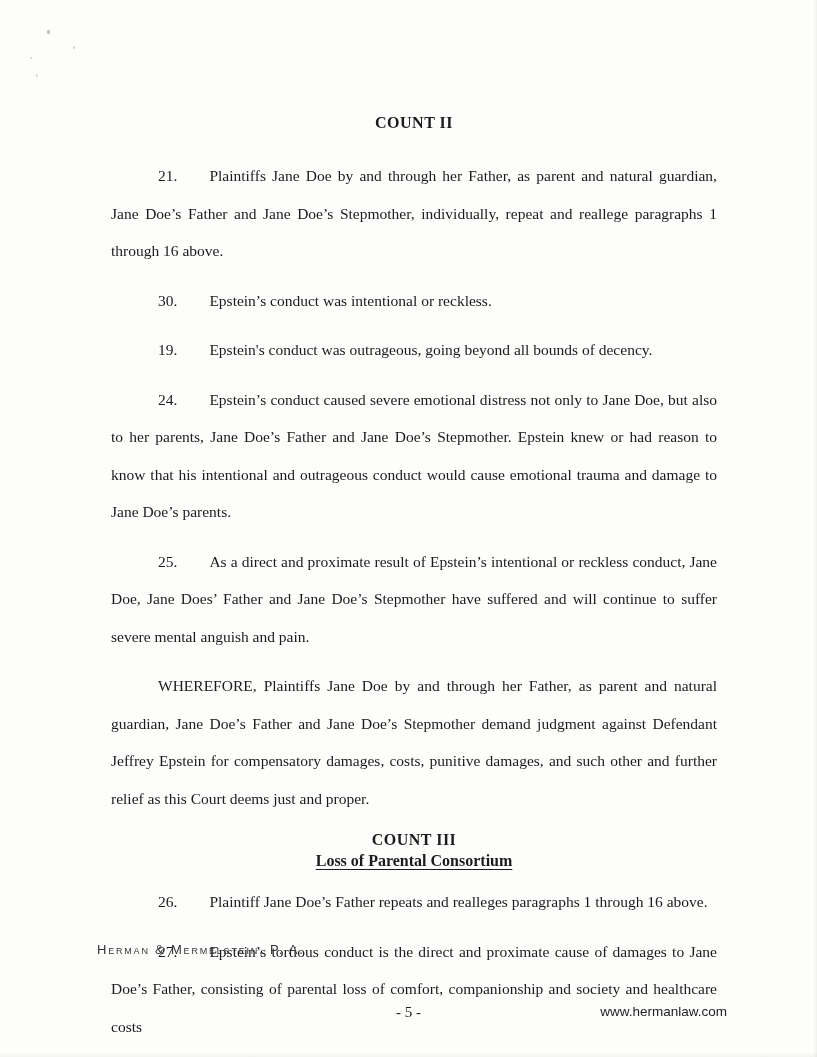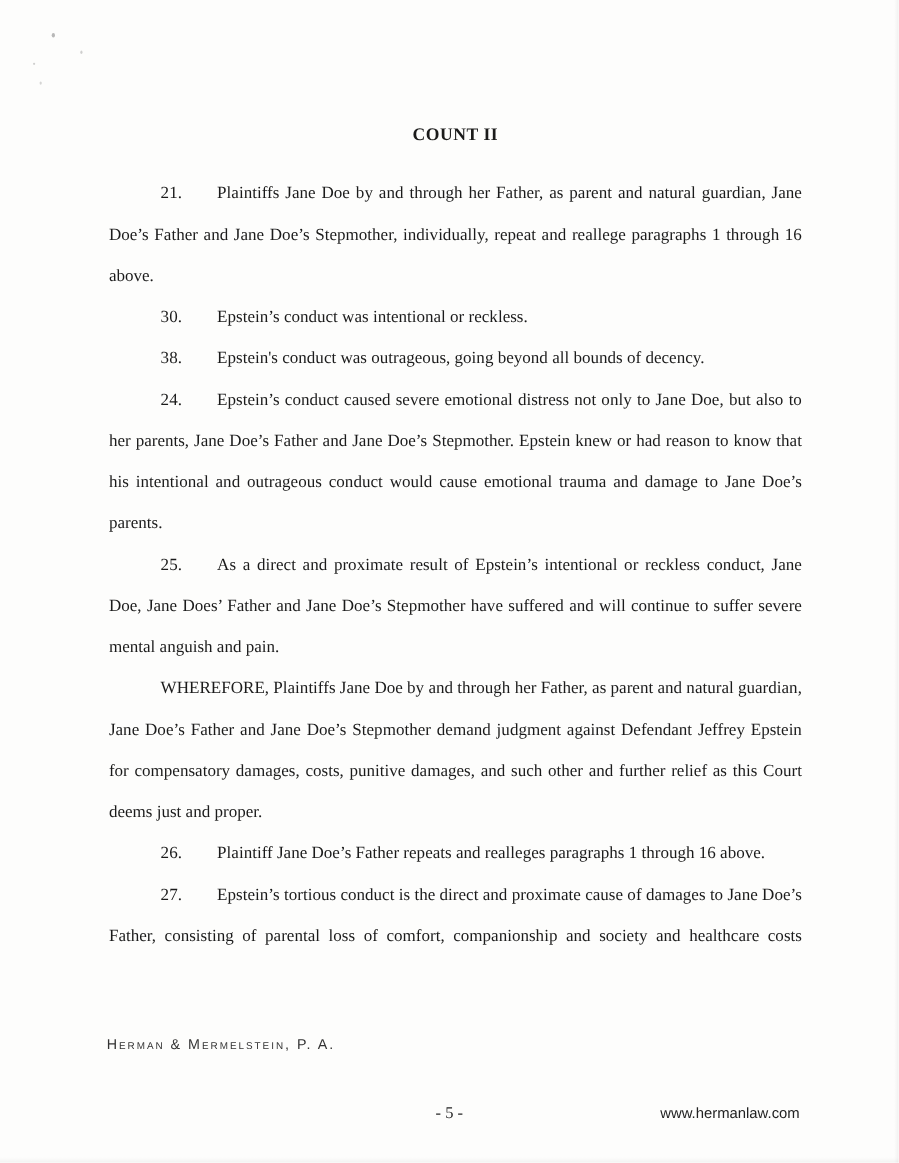--- a/index.html
+++ b/index.html
@@ -34,21 +34,21 @@
     margin: 0 0 24px 0;
   }
   .heading .title { display: block; letter-spacing: 0.5px; }
   .heading .subtitle {
     display: block;
     text-decoration: underline;
     text-underline-offset: 3px;
   }
   .heading.count-iii { margin: 10px 0 10px 0; }
   p.para {
-    margin: 0;
+    margin: 12px;
     text-indent: 47px;
   }
   p.para .pnum { padding-right: 32px; }
   p.para.continues { text-align-last: justify; }
   .footer-firm {
     position: absolute;
     left: 97px;
     top: 942px;
     font-family: "Liberation Sans", sans-serif;
     font-size: 13px;
@@ -98,28 +98,32 @@
   <div class="content">
 
     <div class="heading">
       <span class="title">COUNT II</span>
     </div>
 
     <p class="para"><span class="pnum">21.</span><span>Plaintiffs Jane Doe by and through her Father, as parent and natural guardian, Jane Doe’s Father and Jane Doe’s Stepmother, individually, repeat and reallege paragraphs 1 through 16 above.</span></p>
 
     <p class="para"><span class="pnum">30.</span><span>Epstein’s conduct was intentional or reckless.</span></p>
 
-    <p class="para"><span class="pnum">38.</span><span>Epstein's conduct was outrageous, going beyond all bounds of decency.</span></p>
+    <p class="para"><span class="pnum">19.</span><span>Epstein's conduct was outrageous, going beyond all bounds of decency.</span></p>
 
     <p class="para"><span class="pnum">24.</span><span>Epstein’s conduct caused severe emotional distress not only to Jane Doe, but also to her parents, Jane Doe’s Father and Jane Doe’s Stepmother.  Epstein knew or had reason to know that his intentional and outrageous conduct would cause emotional trauma and damage to Jane Doe’s parents.</span></p>
 
     <p class="para"><span class="pnum">25.</span><span>As a direct and proximate result of Epstein’s intentional or reckless conduct, Jane Doe, Jane Does’ Father and Jane Doe’s Stepmother have suffered and will continue to suffer severe mental anguish and pain.</span></p>
 
     <p class="para">WHEREFORE, Plaintiffs Jane Doe by and through her Father, as parent and natural guardian, Jane Doe’s Father and Jane Doe’s Stepmother demand judgment against Defendant Jeffrey Epstein for compensatory damages, costs, punitive damages, and such other and further relief as this Court deems just and proper.</p>
 
+    <div class="heading count-iii">
+      <span class="title">COUNT III</span>
+      <span class="subtitle">Loss of Parental Consortium</span>
+    </div>
 
     <p class="para"><span class="pnum">26.</span><span>Plaintiff Jane Doe’s Father repeats and realleges paragraphs 1 through 16 above.</span></p>
 
     <p class="para continues"><span class="pnum">27.</span><span>Epstein’s tortious conduct is the direct and proximate cause of damages to Jane Doe’s Father, consisting of parental loss of comfort, companionship and society and healthcare costs</span></p>
 
   </div>
 
   <div class="footer-firm">Herman &amp; Mermelstein, P. A.</div>
   <div class="footer-site">www.hermanlaw.com</div>
   <div class="footer-page">- 5 -</div>

